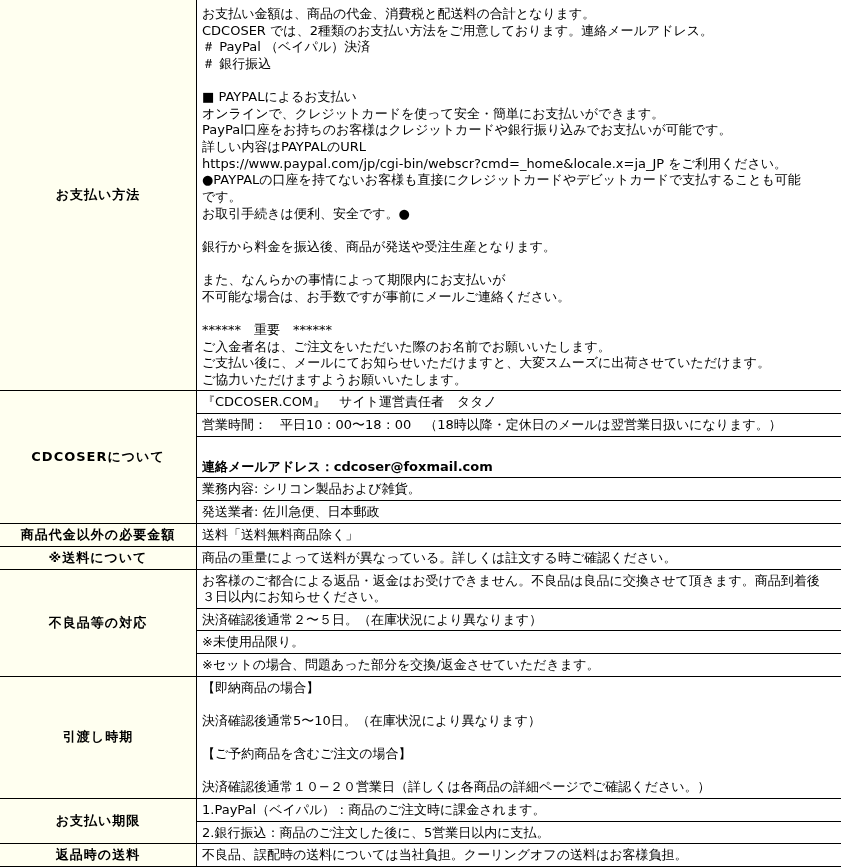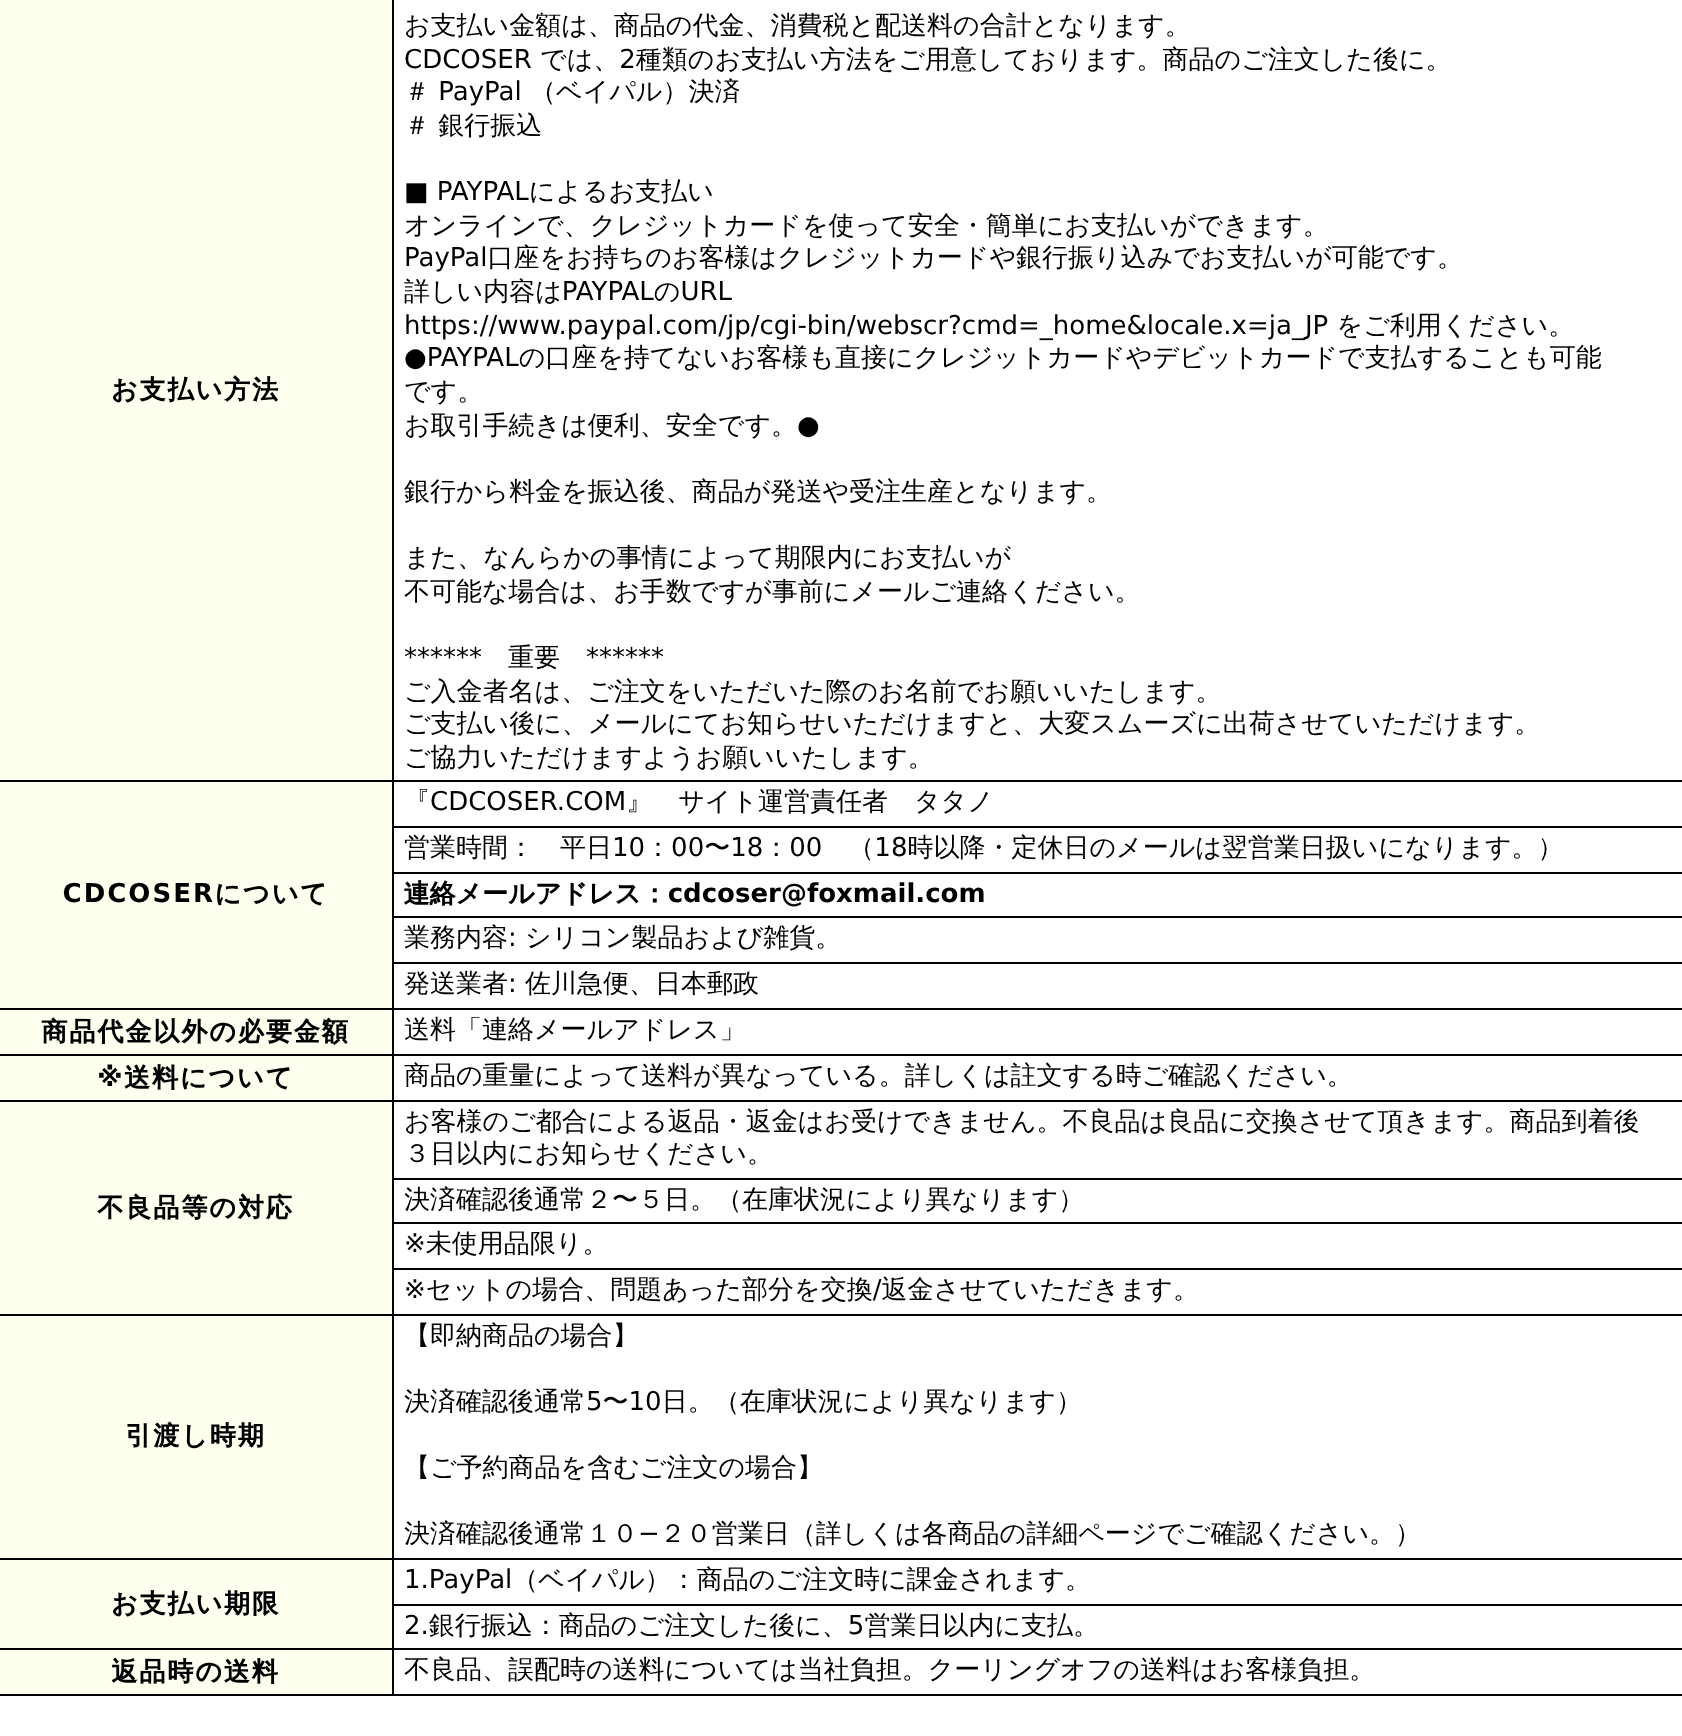--- a/index.html
+++ b/index.html
@@ -47,20 +47,21 @@
     padding: 3px 20px 2px 5px;
     flex: 1 1 auto;
     border-bottom: 1px solid var(--border-color, #000);
     overflow: hidden;
   }
   .cell:last-child {
     border-bottom: none;
   }
   .cell.bold {
     font-weight: bold;
+    margin-top: 19px;
   }
   .line {
     line-height: 1.28;
     white-space: pre-wrap;
     word-break: break-all;
   }
   .row.tall .cell {
     padding-top: 6px;
   }
 </style>
@@ -68,21 +69,21 @@
 <body>
 
 <div class="page">
   <div class="info-table">
 
   <div class="row tall">
         <div class="header-cell">お支払い方法</div>
         <div class="cells">
           <div class="cell">
             <div class="line">お支払い金額は、商品の代金、消費税と配送料の合計となります。</div>
-            <div class="line">CDCOSER では、2種類のお支払い方法をご用意しております。商品のご注文した後に。</div>
+            <div class="line">CDCOSER では、2種類のお支払い方法をご用意しております。連絡メールアドレス。</div>
             <div class="line">＃ PayPal （ベイパル）決済</div>
             <div class="line">＃ 銀行振込</div>
             <div class="line">&nbsp;</div>
             <div class="line">■ PAYPALによるお支払い</div>
             <div class="line">オンラインで、クレジットカードを使って安全・簡単にお支払いができます。</div>
             <div class="line">PayPal口座をお持ちのお客様はクレジットカードや銀行振り込みでお支払いが可能です。</div>
             <div class="line">詳しい内容はPAYPALのURL</div>
             <div class="line">https://www.paypal.com/jp/cgi-bin/webscr?cmd=_home&amp;locale.x=ja_JP をご利用ください。</div>
             <div class="line">●PAYPALの口座を持てないお客様も直接にクレジットカードやデビットカードで支払することも可能</div>
             <div class="line">です。</div>
@@ -117,21 +118,21 @@
           </div>
           <div class="cell">
             <div class="line">発送業者: 佐川急便、日本郵政</div>
           </div>
         </div>
       </div>
       <div class="row">
         <div class="header-cell">商品代金以外の必要金額</div>
         <div class="cells">
           <div class="cell">
-            <div class="line">送料「連絡メールアドレス」</div>
+            <div class="line">送料「送料無料商品除く」</div>
           </div>
         </div>
       </div>
       <div class="row">
         <div class="header-cell">※送料について</div>
         <div class="cells">
           <div class="cell">
             <div class="line">商品の重量によって送料が異なっている。詳しくは註文する時ご確認ください。</div>
           </div>
         </div>

